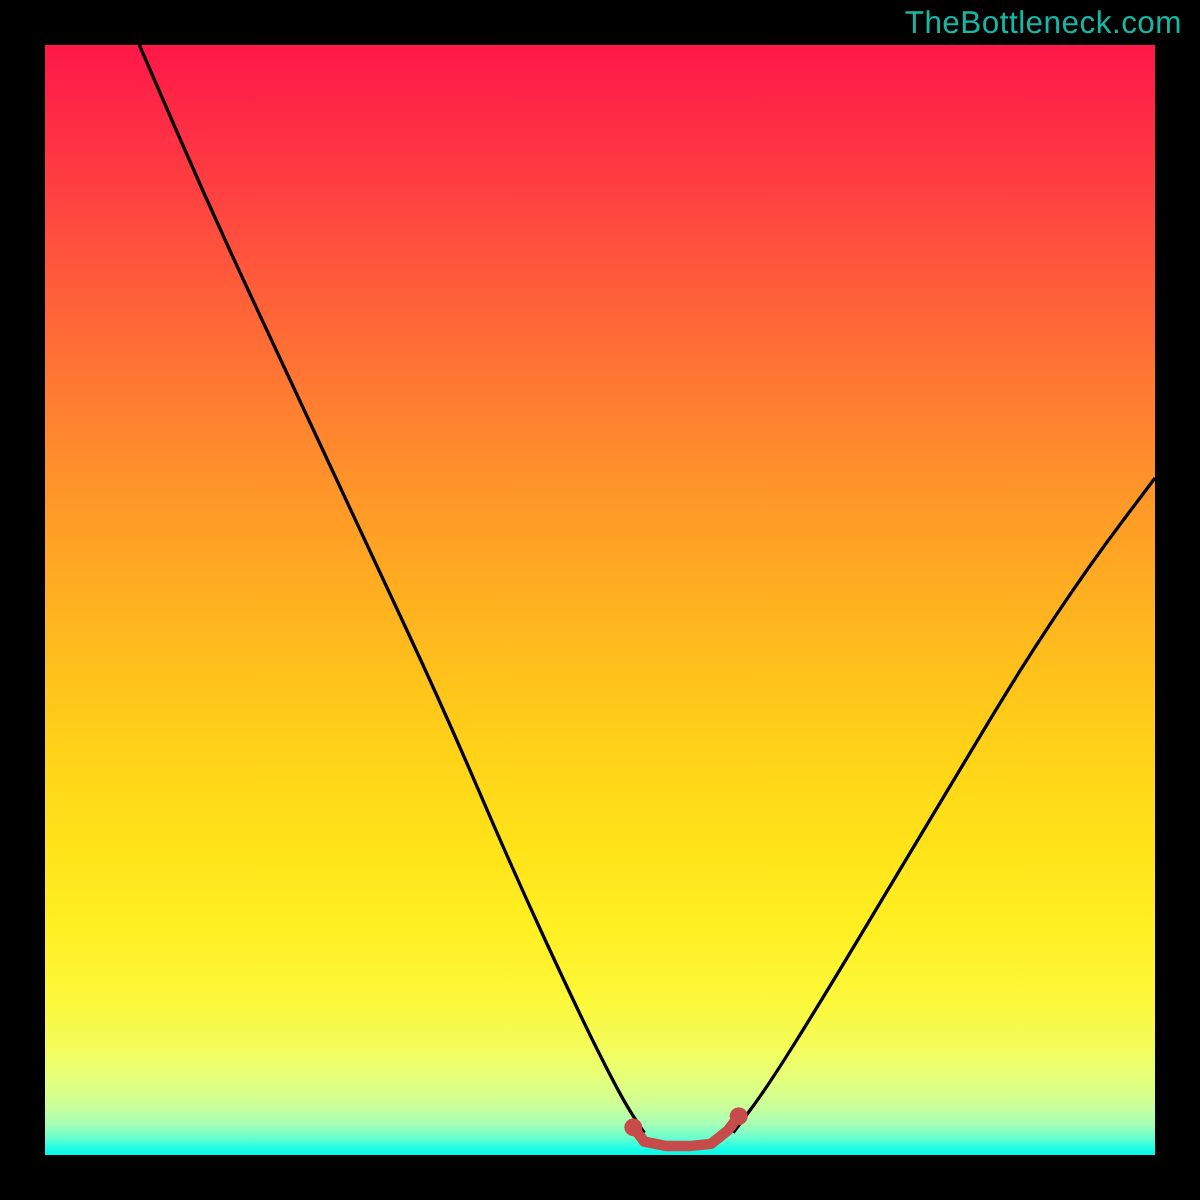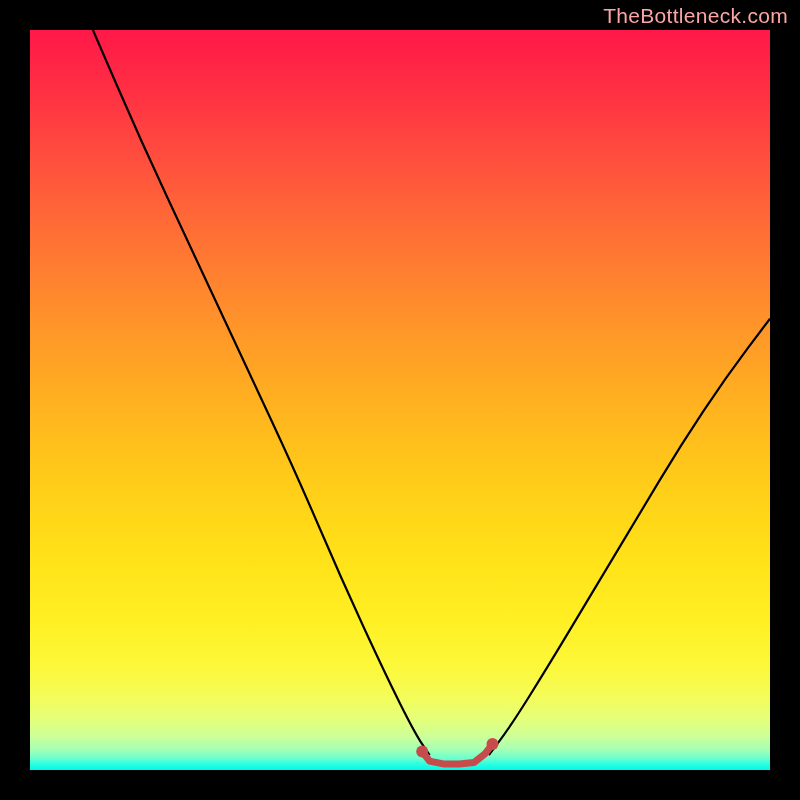--- a/index.html
+++ b/index.html
@@ -7,21 +7,21 @@
   .container {
     width: 800px;
     height: 800px;
     background: #000;
     position: relative;
   }
   .attribution {
     position: absolute;
     top: 4px;
     right: 12px;
-    color: #fca5a5;
+    color: #14b8a6;
     font-family: Arial, Helvetica, sans-serif;
     font-size: 21px;
     font-weight: 400;
     letter-spacing: 0.3px;
   }
   .plot-area {
     position: absolute;
     left: 30px;
     top: 30px;
     width: 740px;

